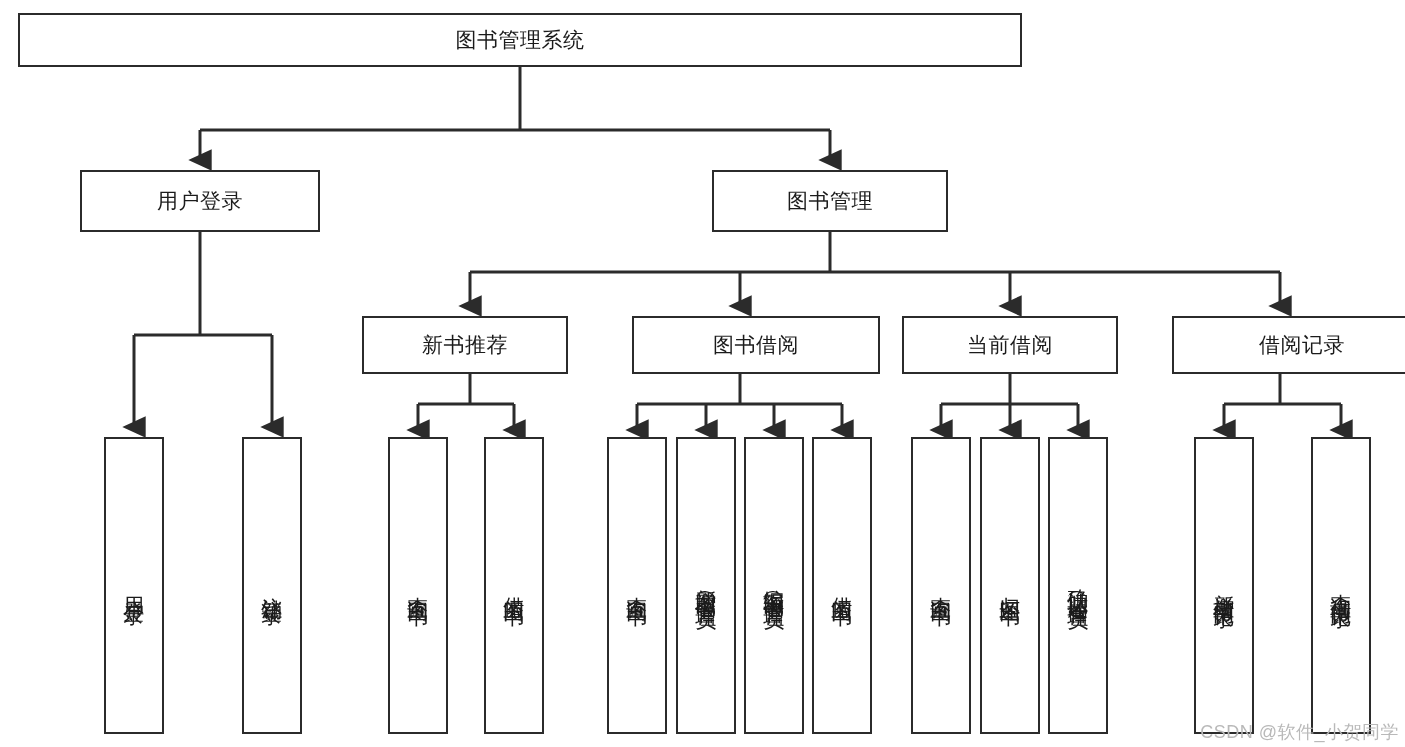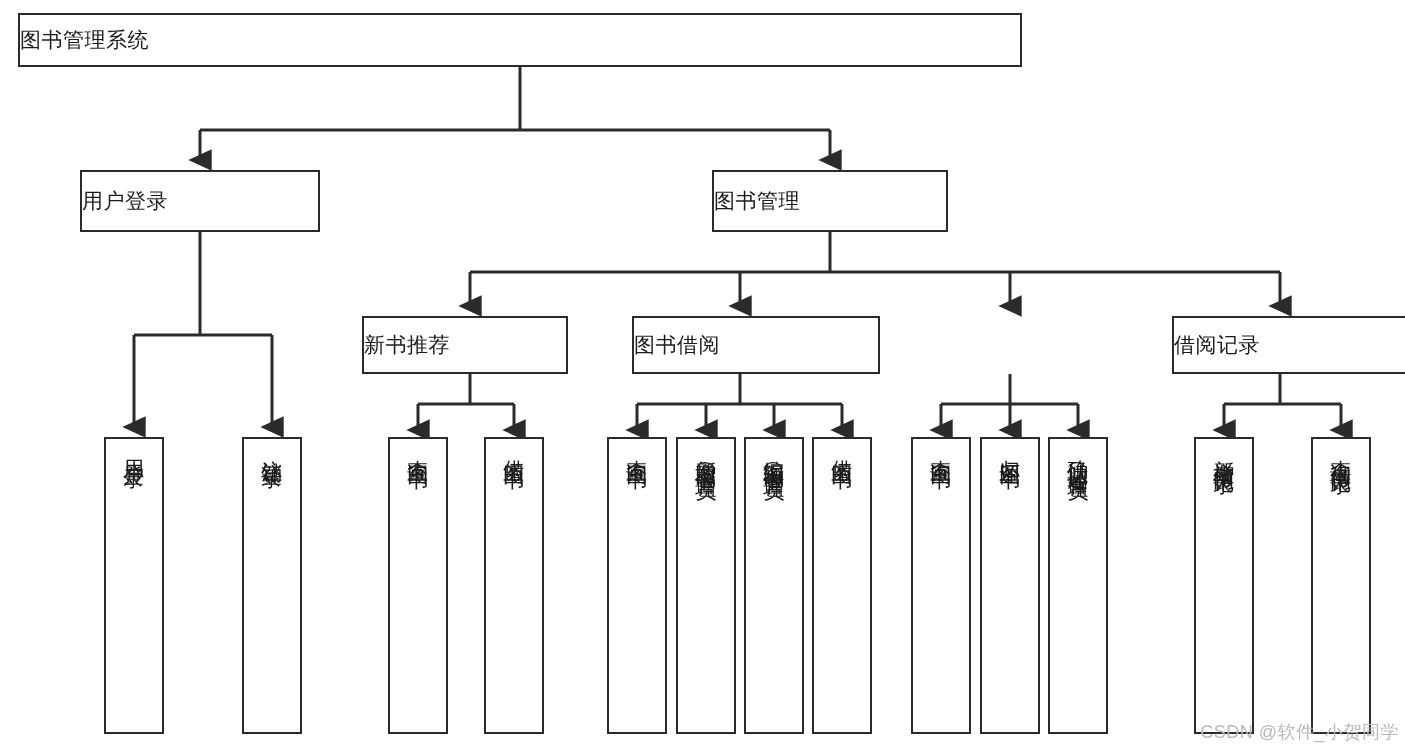--- a/index.html
+++ b/index.html
@@ -25,20 +25,21 @@
     height: 747px;
   }
   .node {
     position: absolute;
     box-sizing: border-box;
     border: 2px solid #2b2b2b;
     background: #ffffff;
     color: #1b1b1b;
     display: flex;
     align-items: center;
+    justify-content: center;
     text-align: center;
     line-height: 1.22;
     letter-spacing: 0.5px;
   }
   .node.horiz {
     font-size: 21px;
   }
   .node.root {
     font-size: 21px;
   }
@@ -134,20 +135,23 @@
   <div class="node horiz" style="left:712px; top:170px; width:236px; height:62px;">
     <span class="label">图书管理</span>
   </div>
 
   <div class="node horiz" style="left:362px; top:316px; width:206px; height:58px;">
     <span class="label">新书推荐</span>
   </div>
   <div class="node horiz" style="left:632px; top:316px; width:248px; height:58px;">
     <span class="label">图书借阅</span>
   </div>
+  <div class="node horiz" style="left:902px; top:316px; width:216px; height:58px;">
+    <span class="label">当前借阅</span>
+  </div>
   <div class="node horiz" style="left:1172px; top:316px; width:260px; height:58px;">
     <span class="label">借阅记录</span>
   </div>
 
   <div class="node vert" style="left:104px; top:437px; width:60px; height:297px;">
     <span class="label">用户登录</span>
   </div>
   <div class="node vert" style="left:242px; top:437px; width:60px; height:297px;">
     <span class="label">注销登录</span>
   </div>

